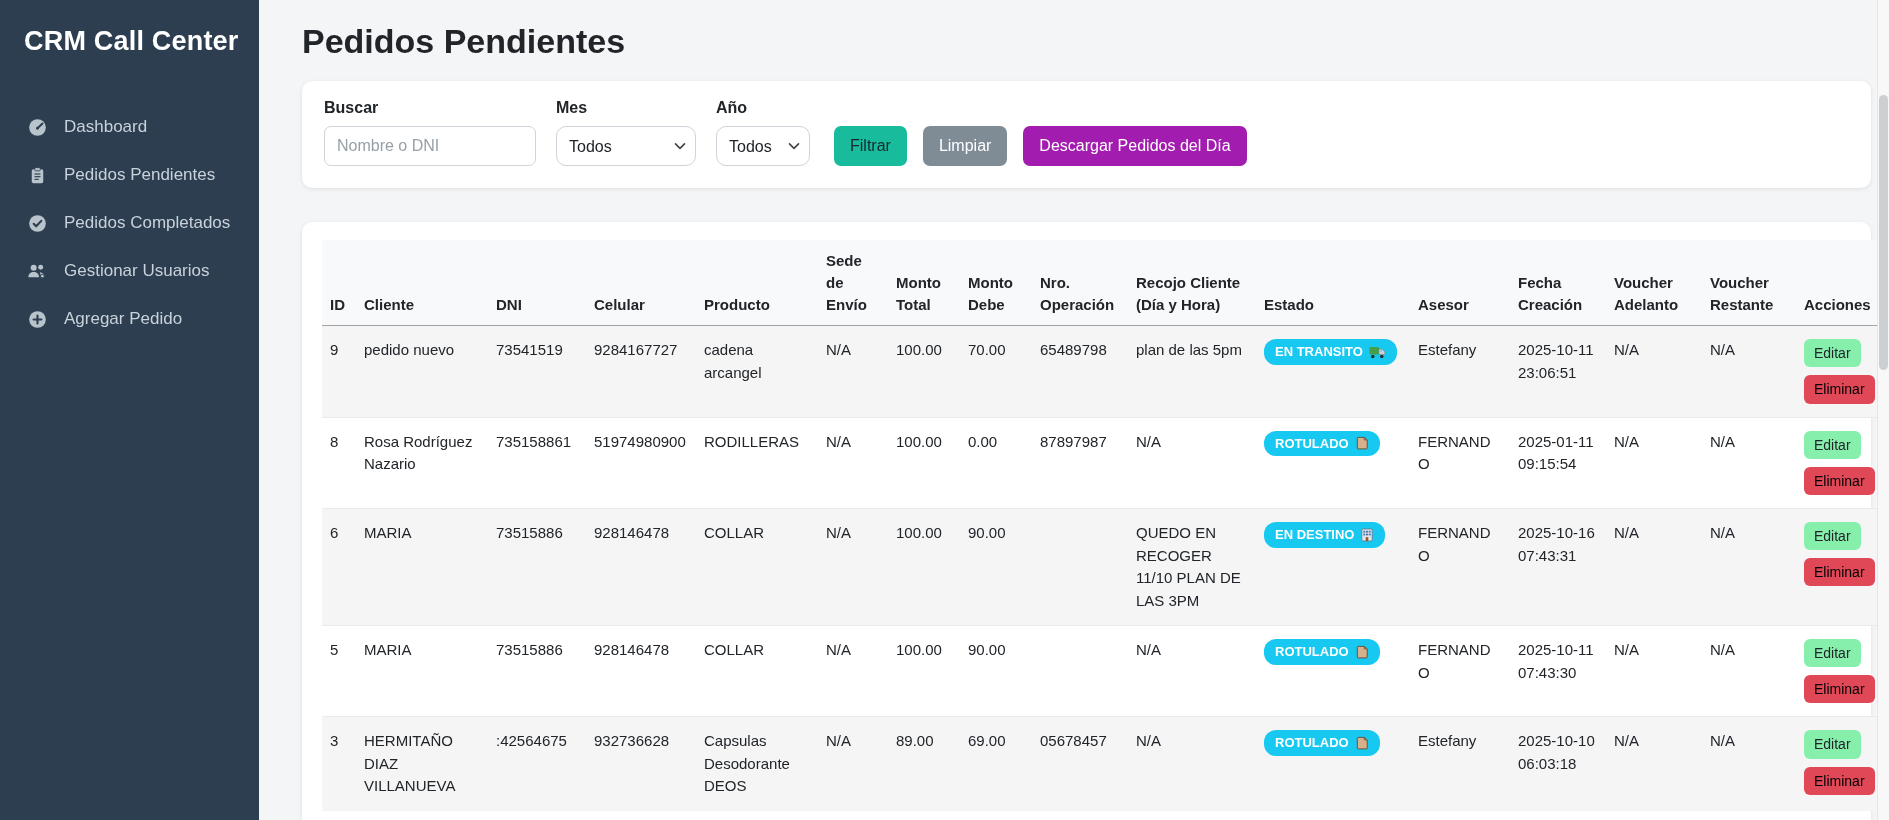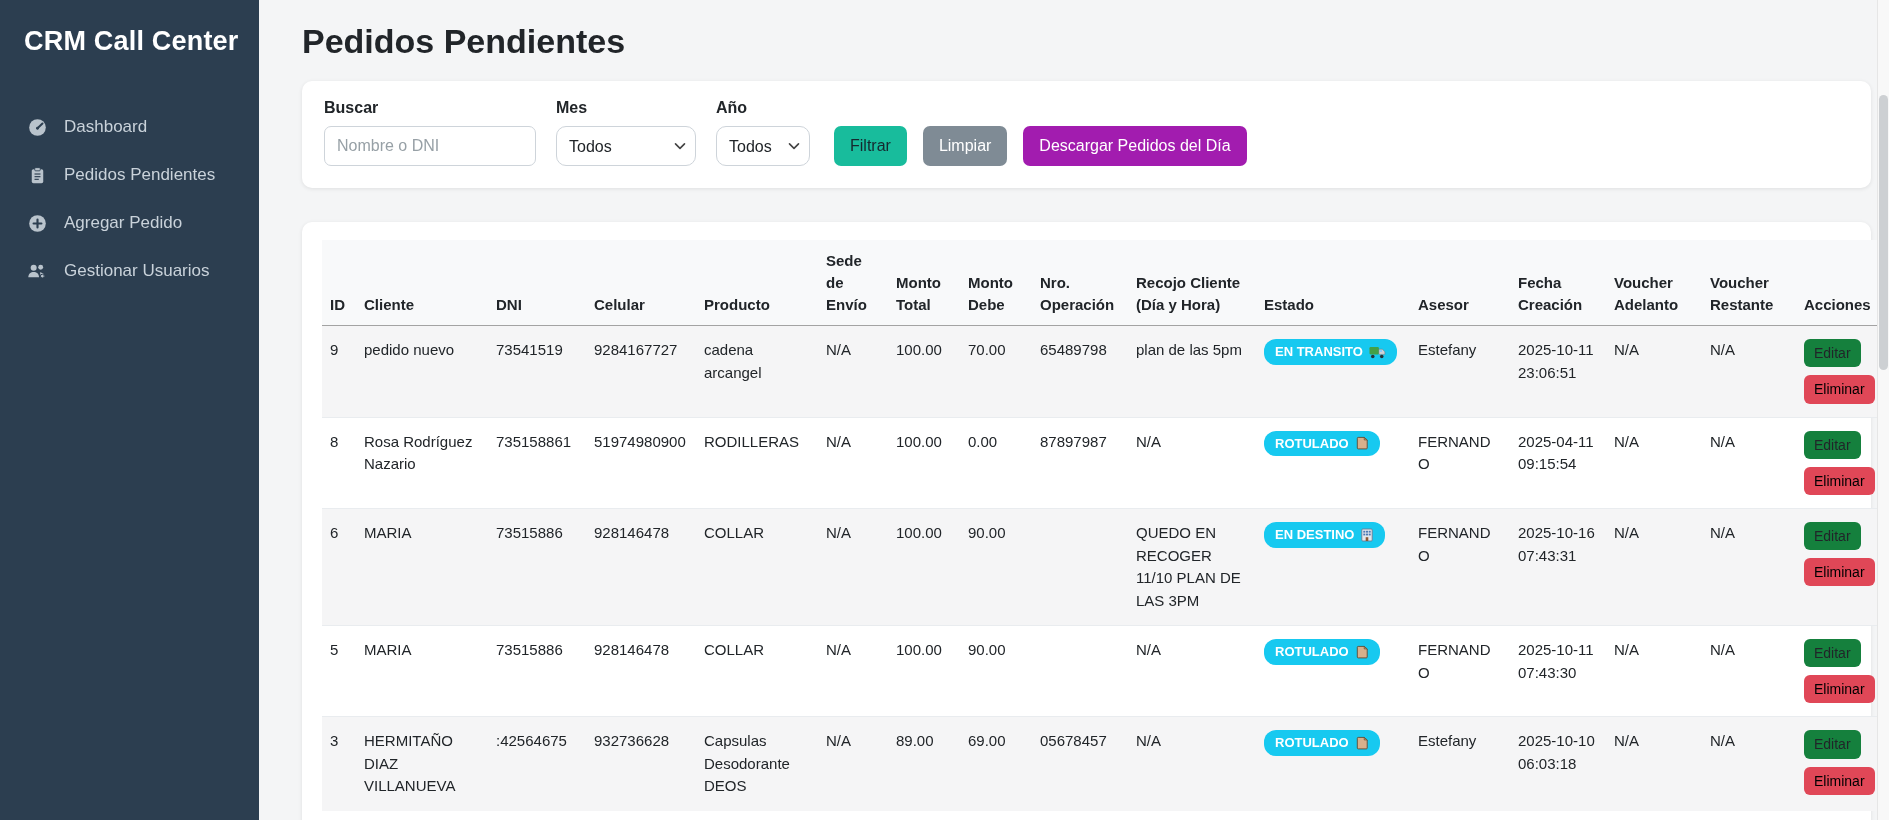--- a/index.html
+++ b/index.html
@@ -95,21 +95,21 @@
     background:#17c9f0; color:#fff; font-weight:700; font-size:13px;
     padding:5px 11px; border-radius:12px; white-space:nowrap; line-height:1.2;
   }
   .status-badge .b-icon { display:flex; }
 
   .action-btn {
     display:block; border:none; border-radius:6px; font-size:14px;
     padding:5px 10px; margin-bottom:8px; cursor:pointer; font-family:inherit; line-height:1.3;
   }
   .action-btn:last-child { margin-bottom:0; }
-  .btn-edit   { background:#15803d; color:#212529; }
+  .btn-edit   { background:#86efac; color:#212529; }
   .btn-delete { background:#e04757; color:#000000; }
 
   
   .page-scrollbar {
     position:absolute; right:0; top:0; width:12px; height:820px;
     background:#f8f8f8; border-left:1px solid #e6e6e6;
   }
   .scroll-thumb {
     position:absolute; right:1px; top:95px; width:9px; height:275px;
     background:#cdd0d3; border-radius:5px;
@@ -139,42 +139,51 @@
             <rect x="2.6" y="2" width="10.8" height="13.2" rx="1.6"></rect>
             <rect x="5.4" y="0.6" width="5.2" height="3" rx="0.9" stroke="#2c3e50" stroke-width="0.8"></rect>
             <line x1="5.2" y1="6.6" x2="10.8" y2="6.6" stroke="#2c3e50" stroke-width="1.1"></line>
             <line x1="5.2" y1="9.1" x2="10.8" y2="9.1" stroke="#2c3e50" stroke-width="1.1"></line>
             <line x1="5.2" y1="11.6" x2="9.2" y2="11.6" stroke="#2c3e50" stroke-width="1.1"></line>
           </svg>
       </span>
       <span>Pedidos Pendientes</span>
     </div>
 
-
     <div class="menu-item">
       <span class="mi-icon">
         <svg viewBox="0 0 16 16" width="19" height="19" fill="currentColor">
             <circle cx="8" cy="8" r="7"></circle>
-            <path d="M8 4.7v6.6M4.7 8h6.6" stroke="#2c3e50" stroke-width="1.8" stroke-linecap="round"></path>
+            <path d="M4.8 8.3l2.1 2.1 4.3-4.6" fill="none" stroke="#2c3e50" stroke-width="1.8" stroke-linecap="round" stroke-linejoin="round"></path>
           </svg>
       </span>
-      <span>Agregar Pedido</span>
+      <span>Pedidos Completados</span>
     </div>
 
     <div class="menu-item">
       <span class="mi-icon">
         <svg viewBox="0 0 18 16" width="20" height="18" fill="currentColor">
             <circle cx="6" cy="5" r="2.7"></circle>
             <circle cx="12.3" cy="4.6" r="2.2"></circle>
             <path d="M1.2 13.6c0-3 2.2-4.6 4.8-4.6s4.8 1.6 4.8 4.6z"></path>
             <path d="M11.6 9.2c2.2.2 4.2 1.6 4.2 4.1h-3.2"></path>
             <circle cx="13.8" cy="12.6" r="1.7" stroke="#2c3e50" stroke-width="0.9"></circle>
           </svg>
       </span>
       <span>Gestionar Usuarios</span>
+    </div>
+
+    <div class="menu-item">
+      <span class="mi-icon">
+        <svg viewBox="0 0 16 16" width="19" height="19" fill="currentColor">
+            <circle cx="8" cy="8" r="7"></circle>
+            <path d="M8 4.7v6.6M4.7 8h6.6" stroke="#2c3e50" stroke-width="1.8" stroke-linecap="round"></path>
+          </svg>
+      </span>
+      <span>Agregar Pedido</span>
     </div>
 
   </nav>
 </aside>
 
 <main class="main">
   <h1 class="page-title">Pedidos Pendientes</h1>
 
   <section class="card filter-card">
     <div class="field-group">
@@ -304,21 +313,21 @@
             <td><span class="status-badge">
                 <span>ROTULADO</span>
                 <span class="b-icon">
                   <svg viewBox="0 0 14 14" width="14" height="14">
                     <path d="M3.2 1.4h6l3 2.6v8a.9.9 0 0 1-.9.9H3.2a.9.9 0 0 1-.9-.9V2.3a.9.9 0 0 1 .9-.9z" fill="#d7b08c" stroke="#5d4a33" stroke-width=".9"></path>
                     <path d="M9.2 1.4l3 2.6H9.2z" fill="#b98e63" stroke="#5d4a33" stroke-width=".6"></path>
                   </svg>
                 </span>
               </span></td>
             <td>FERNANDO</td>
-            <td>2025-04-11 09:15:54</td>
+            <td>2025-01-11 09:15:54</td>
             <td>N/A</td>
             <td>N/A</td>
             <td>
               <button class="action-btn btn-edit">Editar</button>
               <button class="action-btn btn-delete">Eliminar</button>
             </td>
           </tr>
           <tr>
             <td>6</td>
             <td>MARIA</td>

